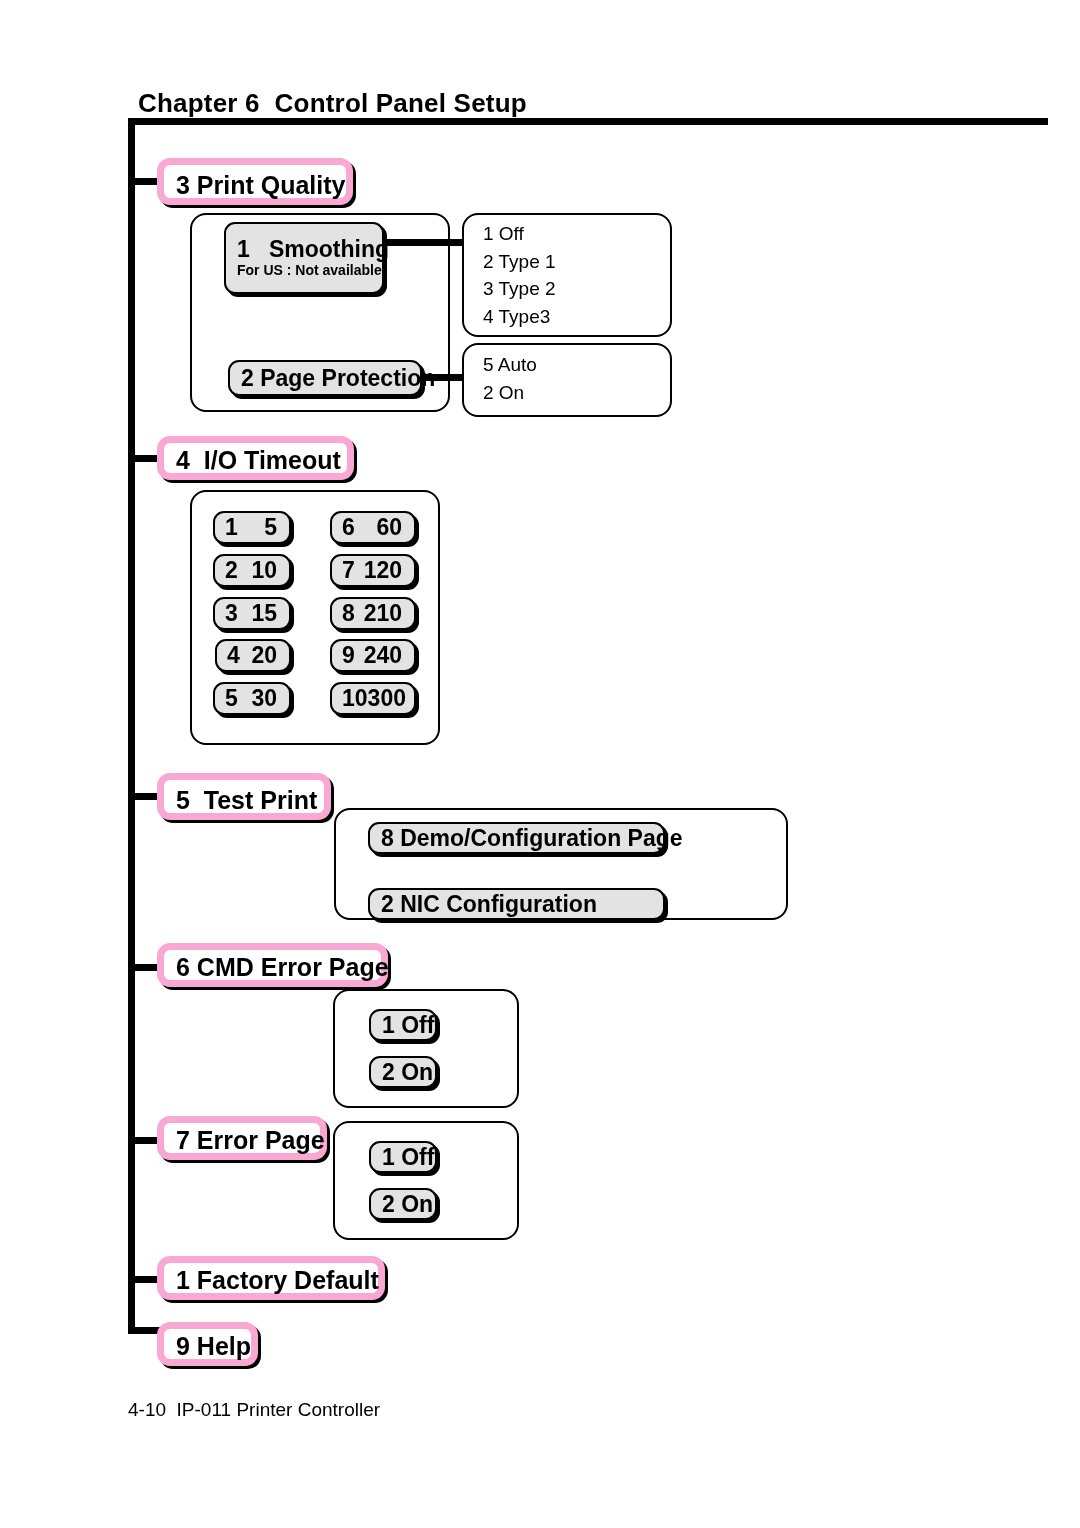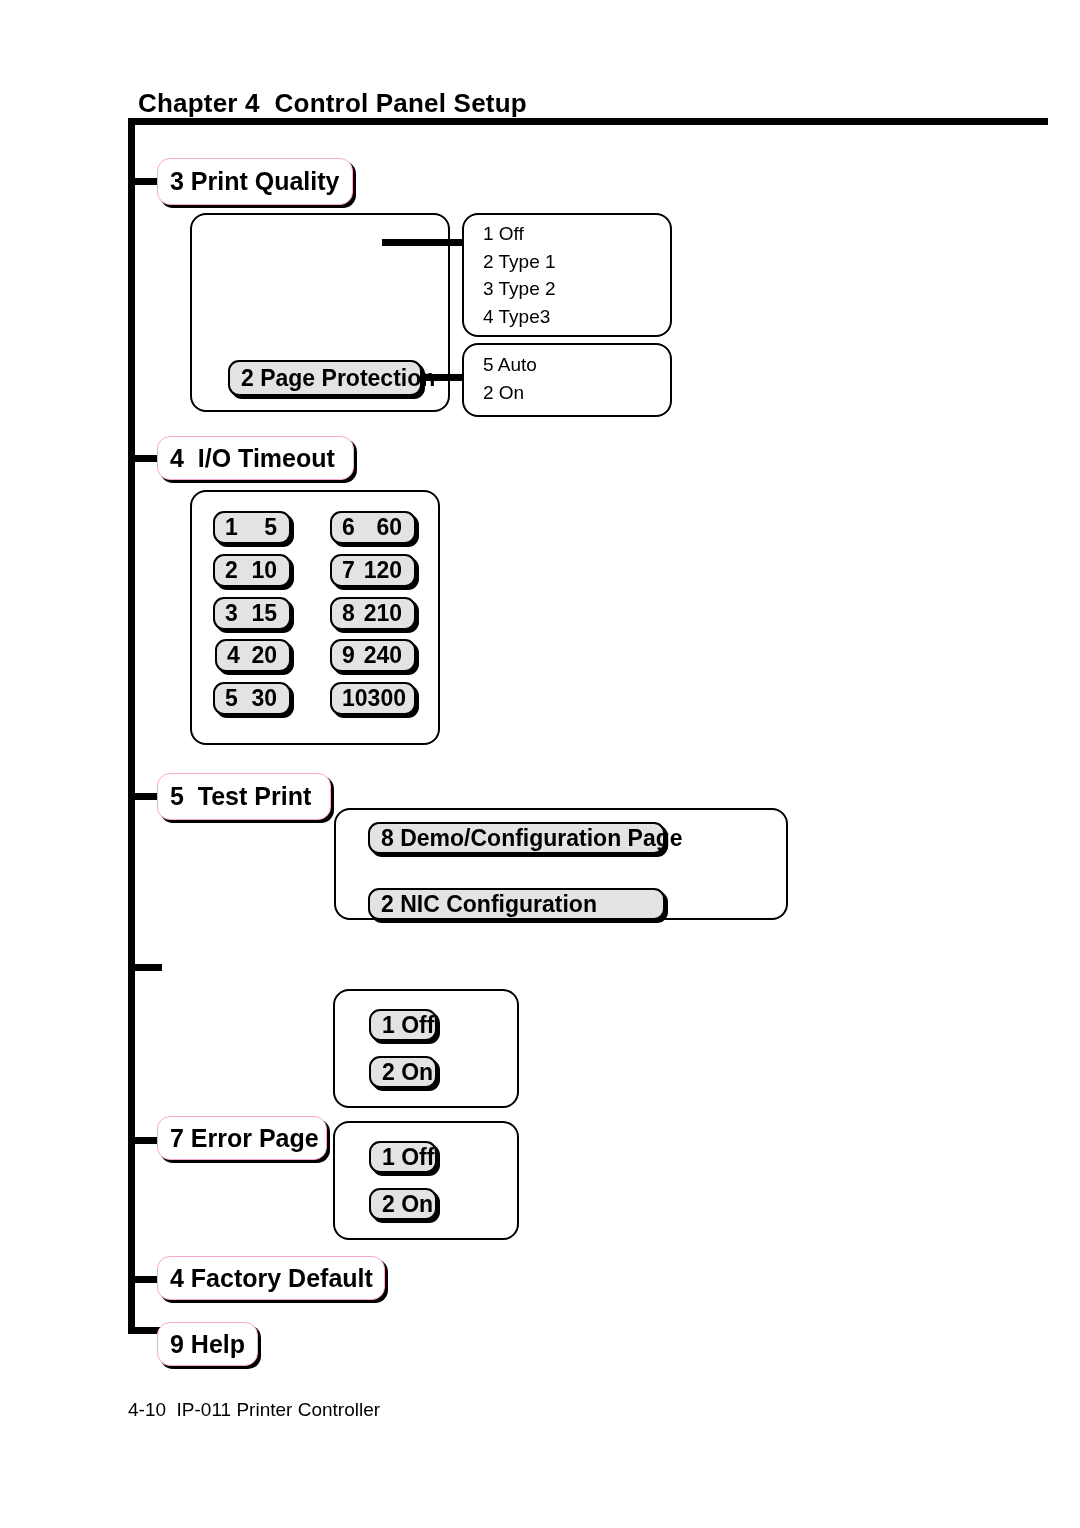--- a/index.html
+++ b/index.html
@@ -61,24 +61,24 @@
     left: 128px;
     height: 7px;
     background: #000000;
   }
 
   
   .node {
     position: absolute;
     box-sizing: border-box;
     background: #ffffff;
-    border: 1px solid #f9a8d4;
+    border: 7px solid #f9a8d4;
     border-radius: 13px;
     display: flex;
-    align-items: center;
+    align-items: flex-end;
     box-shadow: 3px 3px 0 0 #000000;
   }
   .node-label {
     font-size: 25px;
     font-weight: bold;
     white-space: pre;
     padding-left: 12px;
     line-height: 1;
   }
 
@@ -169,33 +169,39 @@
     top: 1399px;
     font-size: 19px;
     white-space: pre;
   }
 </style>
 </head>
 <body>
 
 <div id="page">
 
-  <div class="chapter-title">Chapter 4  Control Panel Setup</div>
+  <div class="chapter-title">Chapter 6  Control Panel Setup</div>
   <div class="header-rule"></div>
 
   <div class="trunk"></div>
   <div class="trunk-foot"></div>
 
   <div class="branch" style="top:178px; width:34px;"></div>
   <div class="node" style="left:157px; top:158px; width:196px; height:47px;">
     <span class="node-label">3 Print Quality</span>
   </div>
 
   <div class="group" style="left:190px; top:213px; width:260px; height:199px;"></div>
 
+  <div class="chip" style="left:224px; top:222px; width:160px; height:72px;">
+    <span class="chip-stack">
+      <span class="chip-label">1   Smoothing</span>
+      <span class="chip-note">For US : Not available</span>
+    </span>
+  </div>
 
   <div class="connector" style="left:382px; top:239px; width:82px;"></div>
 
   <div class="group" style="left:462px; top:213px; width:210px; height:124px;"></div>
   <div class="opt-text" style="left:483px; top:224px;">1 Off</div>
   <div class="opt-text" style="left:483px; top:252px;">2 Type 1</div>
   <div class="opt-text" style="left:483px; top:279px;">3 Type 2</div>
   <div class="opt-text" style="left:483px; top:307px;">4 Type3</div>
 
   <div class="chip" style="left:228px; top:360px; width:194px; height:36px;">
@@ -264,20 +270,23 @@
 
   <div class="group" style="left:334px; top:808px; width:454px; height:112px;"></div>
   <div class="chip" style="left:368px; top:822px; width:297px; height:32px;">
     <span class="chip-label">8 Demo/Configuration Page</span>
   </div>
   <div class="chip" style="left:368px; top:868px; width:297px; height:32px;margin-top:20px;">
     <span class="chip-label">2 NIC Configuration</span>
   </div>
 
   <div class="branch" style="top:964px; width:34px;"></div>
+  <div class="node" style="left:157px; top:943px; width:231px; height:44px;">
+    <span class="node-label">6 CMD Error Page</span>
+  </div>
 
   <div class="group" style="left:333px; top:989px; width:186px; height:119px;"></div>
   <div class="chip" style="left:369px; top:1009px; width:68px; height:32px;">
     <span class="chip-label">1 Off</span>
   </div>
   <div class="chip" style="left:369px; top:1056px; width:68px; height:32px;">
     <span class="chip-label">2 On</span>
   </div>
 
   <div class="branch" style="top:1137px; width:34px;"></div>
@@ -288,21 +297,21 @@
   <div class="group" style="left:333px; top:1121px; width:186px; height:119px;"></div>
   <div class="chip" style="left:369px; top:1141px; width:68px; height:32px;">
     <span class="chip-label">1 Off</span>
   </div>
   <div class="chip" style="left:369px; top:1188px; width:68px; height:32px;">
     <span class="chip-label">2 On</span>
   </div>
 
   <div class="branch" style="top:1276px; width:34px;"></div>
   <div class="node" style="left:157px; top:1256px; width:228px; height:44px;">
-    <span class="node-label">4 Factory Default</span>
+    <span class="node-label">1 Factory Default</span>
   </div>
 
   <div class="node" style="left:157px; top:1311px; width:101px; height:44px;margin-top:11px;">
     <span class="node-label">9 Help</span>
   </div>
 
   <div class="footer">4-10  IP-011 Printer Controller</div>
 
 </div>
 

